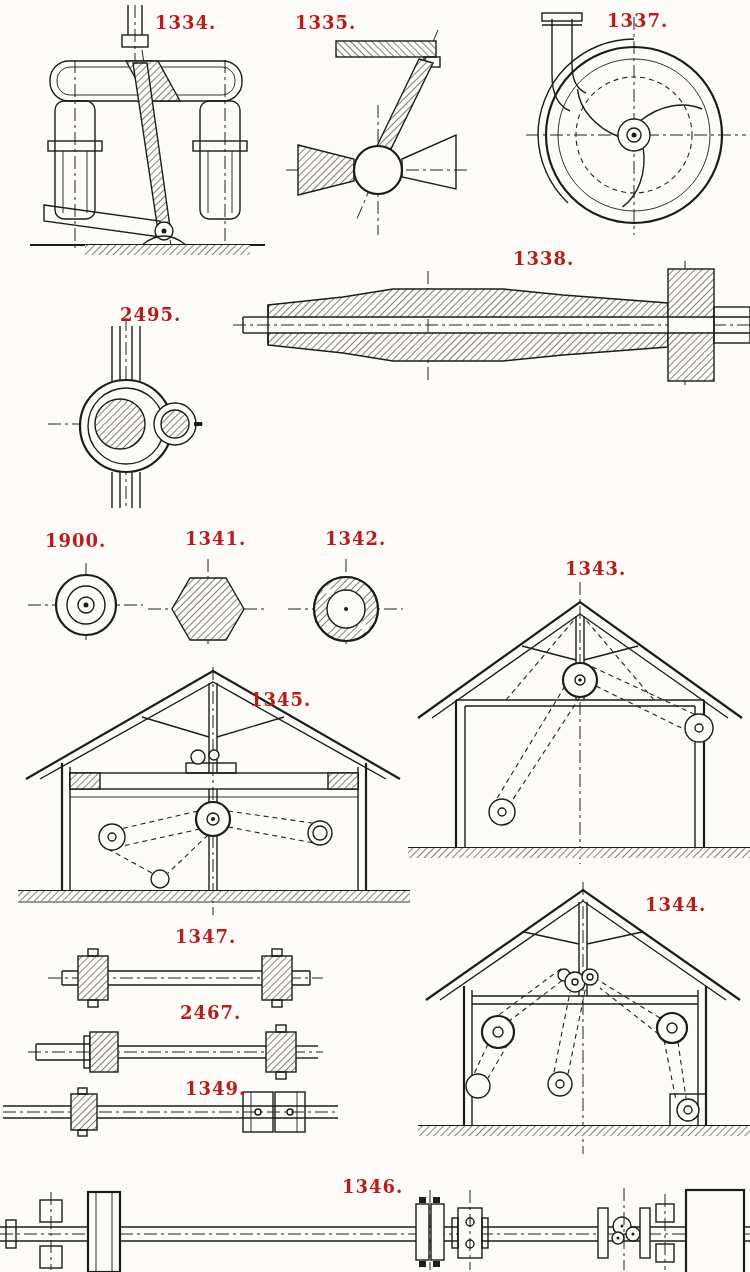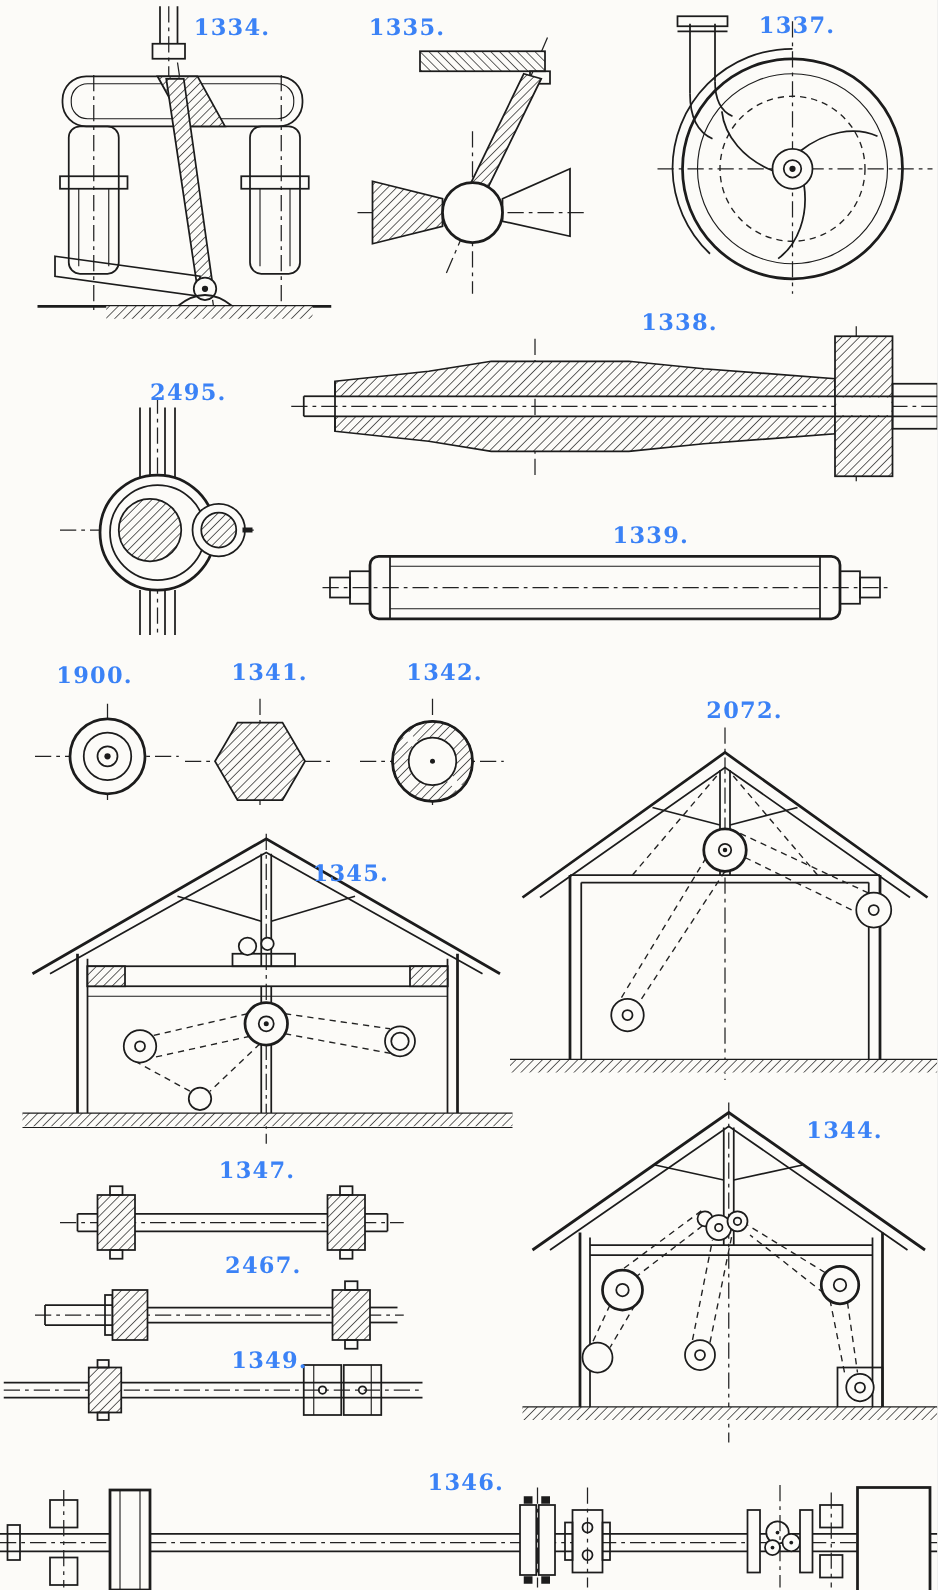--- a/index.html
+++ b/index.html
@@ -5,21 +5,21 @@
   html,body{margin:0;padding:0;background:#e8e8e8;}
   .plate{
     position:relative;width:750px;height:1272px;margin:0 auto;
     background:#fcfbf8;overflow:hidden;
     font-family:"DejaVu Serif", serif;
   }
   .fig{position:absolute;margin:0;padding:0;}
   .fig svg{position:absolute;left:0;top:0;overflow:visible;}
   .fig-label{
     position:absolute;z-index:5;
-    font-weight:700;font-size:18px;letter-spacing:1px;color:#3b82f6;
+    font-weight:700;font-size:18px;letter-spacing:1px;color:#b91c1c;
     white-space:nowrap;
   }
   
   .ln{stroke:#1c1c1c;fill:none;stroke-width:1.4;}
   .ln2{stroke:#1c1c1c;fill:none;stroke-width:2.2;}
   .thin{stroke:#1c1c1c;fill:none;stroke-width:.9;}
   .cl{stroke:#222;fill:none;stroke-width:1;stroke-dasharray:13 4 3 4;}
   .dsh{stroke:#222;fill:none;stroke-width:1.1;stroke-dasharray:5 4;}
   .ht{fill:url(#hatch);stroke:#1c1c1c;stroke-width:1.4;}
   .ht2{fill:url(#hatch2);stroke:#1c1c1c;stroke-width:1.4;}
@@ -156,35 +156,20 @@
       <polygon class="ht" points="35,102 110,110 160,118 270,118 330,112 435,104 435,90 35,90"></polygon>
       <line class="ln" x1="35" y1="62" x2="35" y2="102"></line>
       <rect class="ht" x="435" y="26" width="46" height="112"></rect>
       <rect class="fw" x="436" y="75" width="44" height="14" stroke="none"></rect>
       <line class="ln" x1="435" y1="74" x2="517" y2="74"></line>
       <line class="ln" x1="435" y1="90" x2="517" y2="90"></line>
       <rect class="ln" x="481" y="64" width="36" height="36"></rect>
     </svg>
   </figure>
 
-  <figure class="fig" style="left:258px;top:415px;width:452px;height:90px">
-    <span class="fig-label" style="left:232px;top:3px">1339.</span>
-    <svg width="452" height="90">
-      <line class="cl" x1="0" y1="55" x2="452" y2="55"></line>
-      <rect class="ln" x="6" y="47" width="16" height="16"></rect>
-      <rect class="ln" x="22" y="42" width="16" height="26"></rect>
-      <rect class="ln2" x="38" y="30" width="376" height="50" rx="7"></rect>
-      <line class="ln" x1="54" y1="30" x2="54" y2="80"></line>
-      <line class="ln" x1="398" y1="30" x2="398" y2="80"></line>
-      <line class="thin" x1="54" y1="38" x2="398" y2="38"></line>
-      <line class="thin" x1="54" y1="72" x2="398" y2="72"></line>
-      <rect class="ln" x="414" y="42" width="16" height="26"></rect>
-      <rect class="ln" x="430" y="47" width="16" height="16"></rect>
-    </svg>
-  </figure>
 
   <figure class="fig" style="left:28px;top:525px;width:115px;height:115px">
     <span class="fig-label" style="left:17px;top:5px">1900.</span>
     <svg width="115" height="115">
       <line class="cl" x1="0" y1="80" x2="115" y2="80"></line>
       <line class="cl" x1="58" y1="38" x2="58" y2="115"></line>
       <circle class="ln2 fw" cx="58" cy="80" r="30"></circle>
       <circle class="ln" cx="58" cy="80" r="19"></circle>
       <circle class="ln" cx="58" cy="80" r="8"></circle>
       <circle class="blk" cx="58" cy="80" r="2.5"></circle>
@@ -212,21 +197,21 @@
         <line x1="46" y1="96" x2="34" y2="108"></line>
         <line x1="70" y1="96" x2="82" y2="108"></line>
       </g>
       <circle class="ln2" cx="58" cy="84" r="32"></circle>
       <circle class="ln fw" cx="58" cy="84" r="19"></circle>
       <circle class="blk" cx="58" cy="84" r="2"></circle>
     </svg>
   </figure>
 
   <figure class="fig" style="left:408px;top:548px;width:342px;height:318px">
-    <span class="fig-label" style="left:157px;top:10px">2072.</span>
+    <span class="fig-label" style="left:157px;top:10px">1343.</span>
     <svg width="342" height="318">
       <line class="cl" x1="172" y1="34" x2="172" y2="316"></line>
       <polyline class="ln2" points="10,170 172,54 334,170"></polyline>
       <polyline class="ln" points="24,170 172,66 320,170"></polyline>
       <line class="ln2" x1="48" y1="152" x2="48" y2="300"></line>
       <line class="ln" x1="57" y1="158" x2="57" y2="300"></line>
       <line class="ln2" x1="296" y1="152" x2="296" y2="300"></line>
       <line class="ln" x1="287" y1="158" x2="287" y2="300"></line>
       <line class="ln" x1="48" y1="152" x2="296" y2="152"></line>
       <line class="ln" x1="57" y1="158" x2="287" y2="158"></line>

